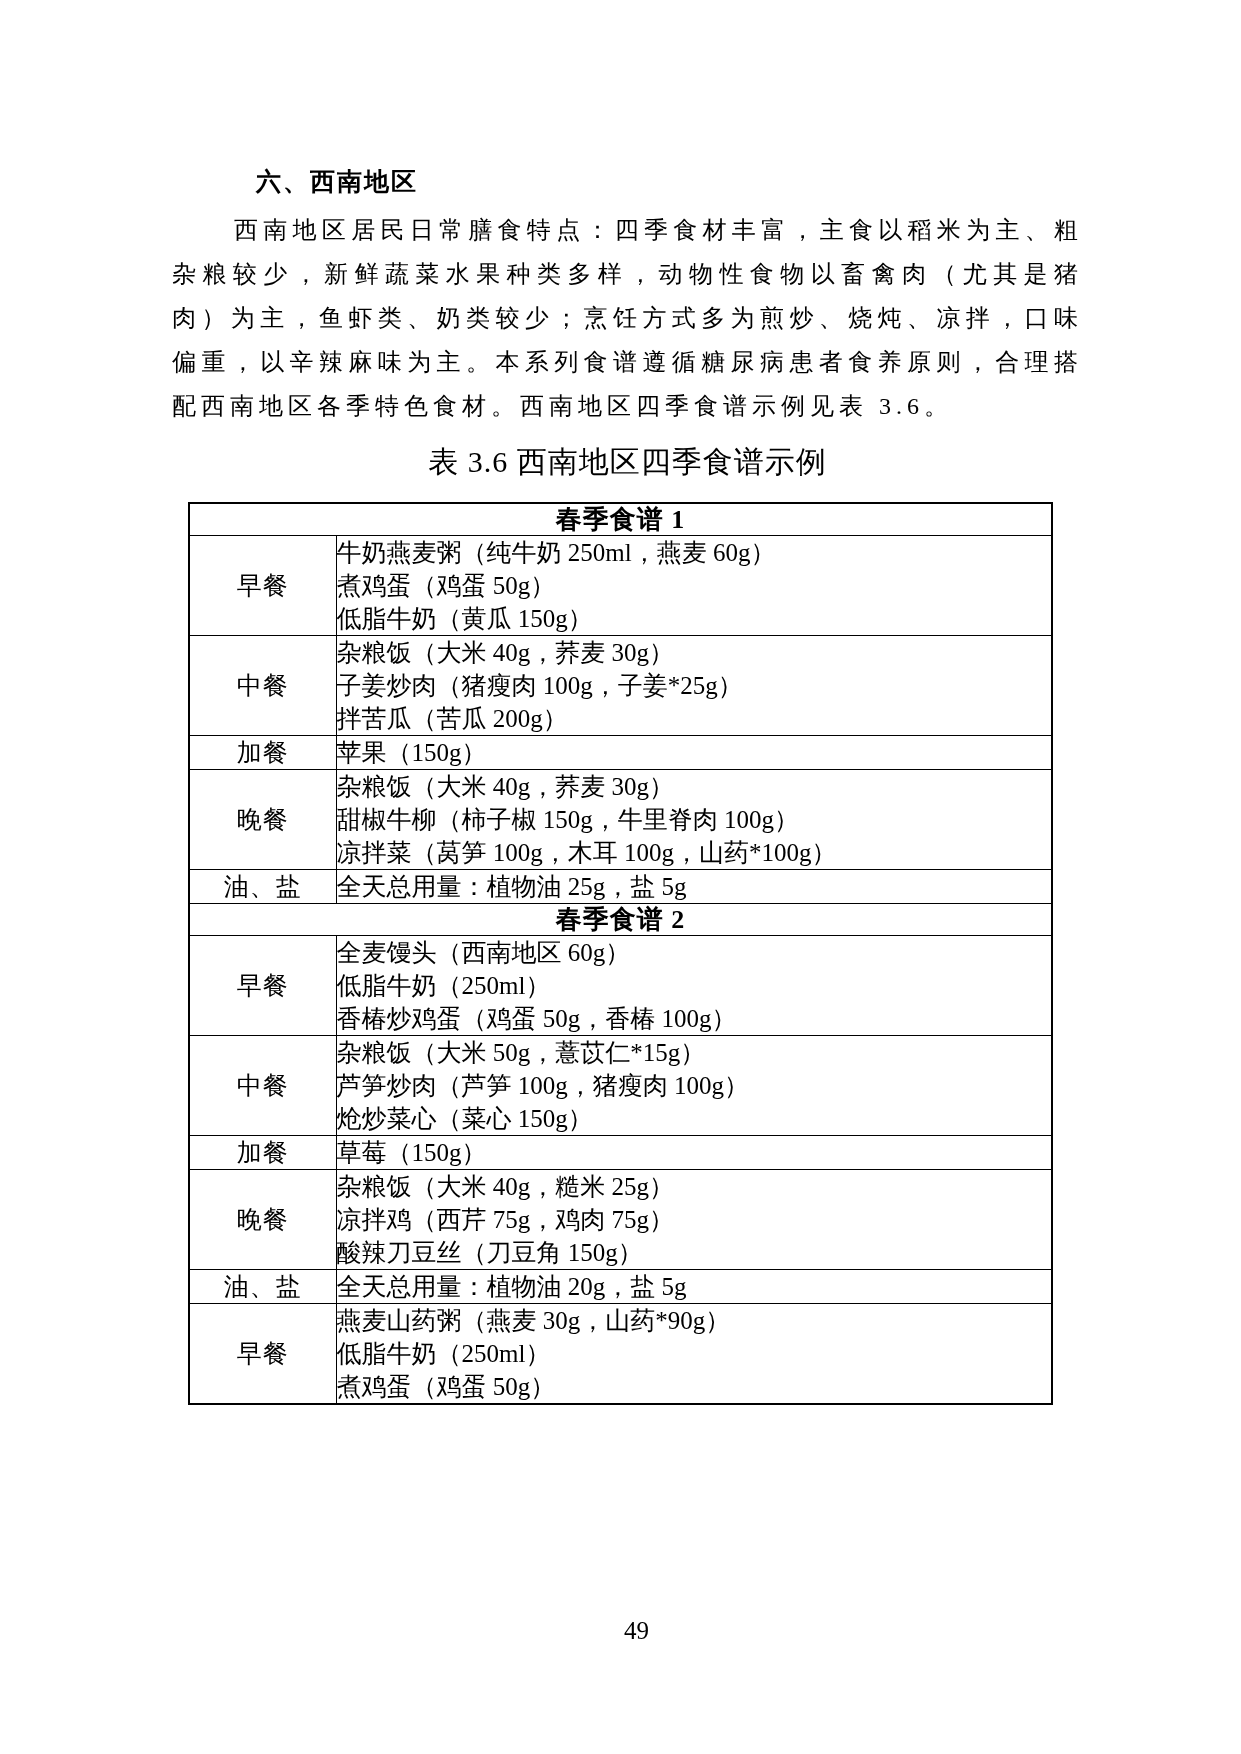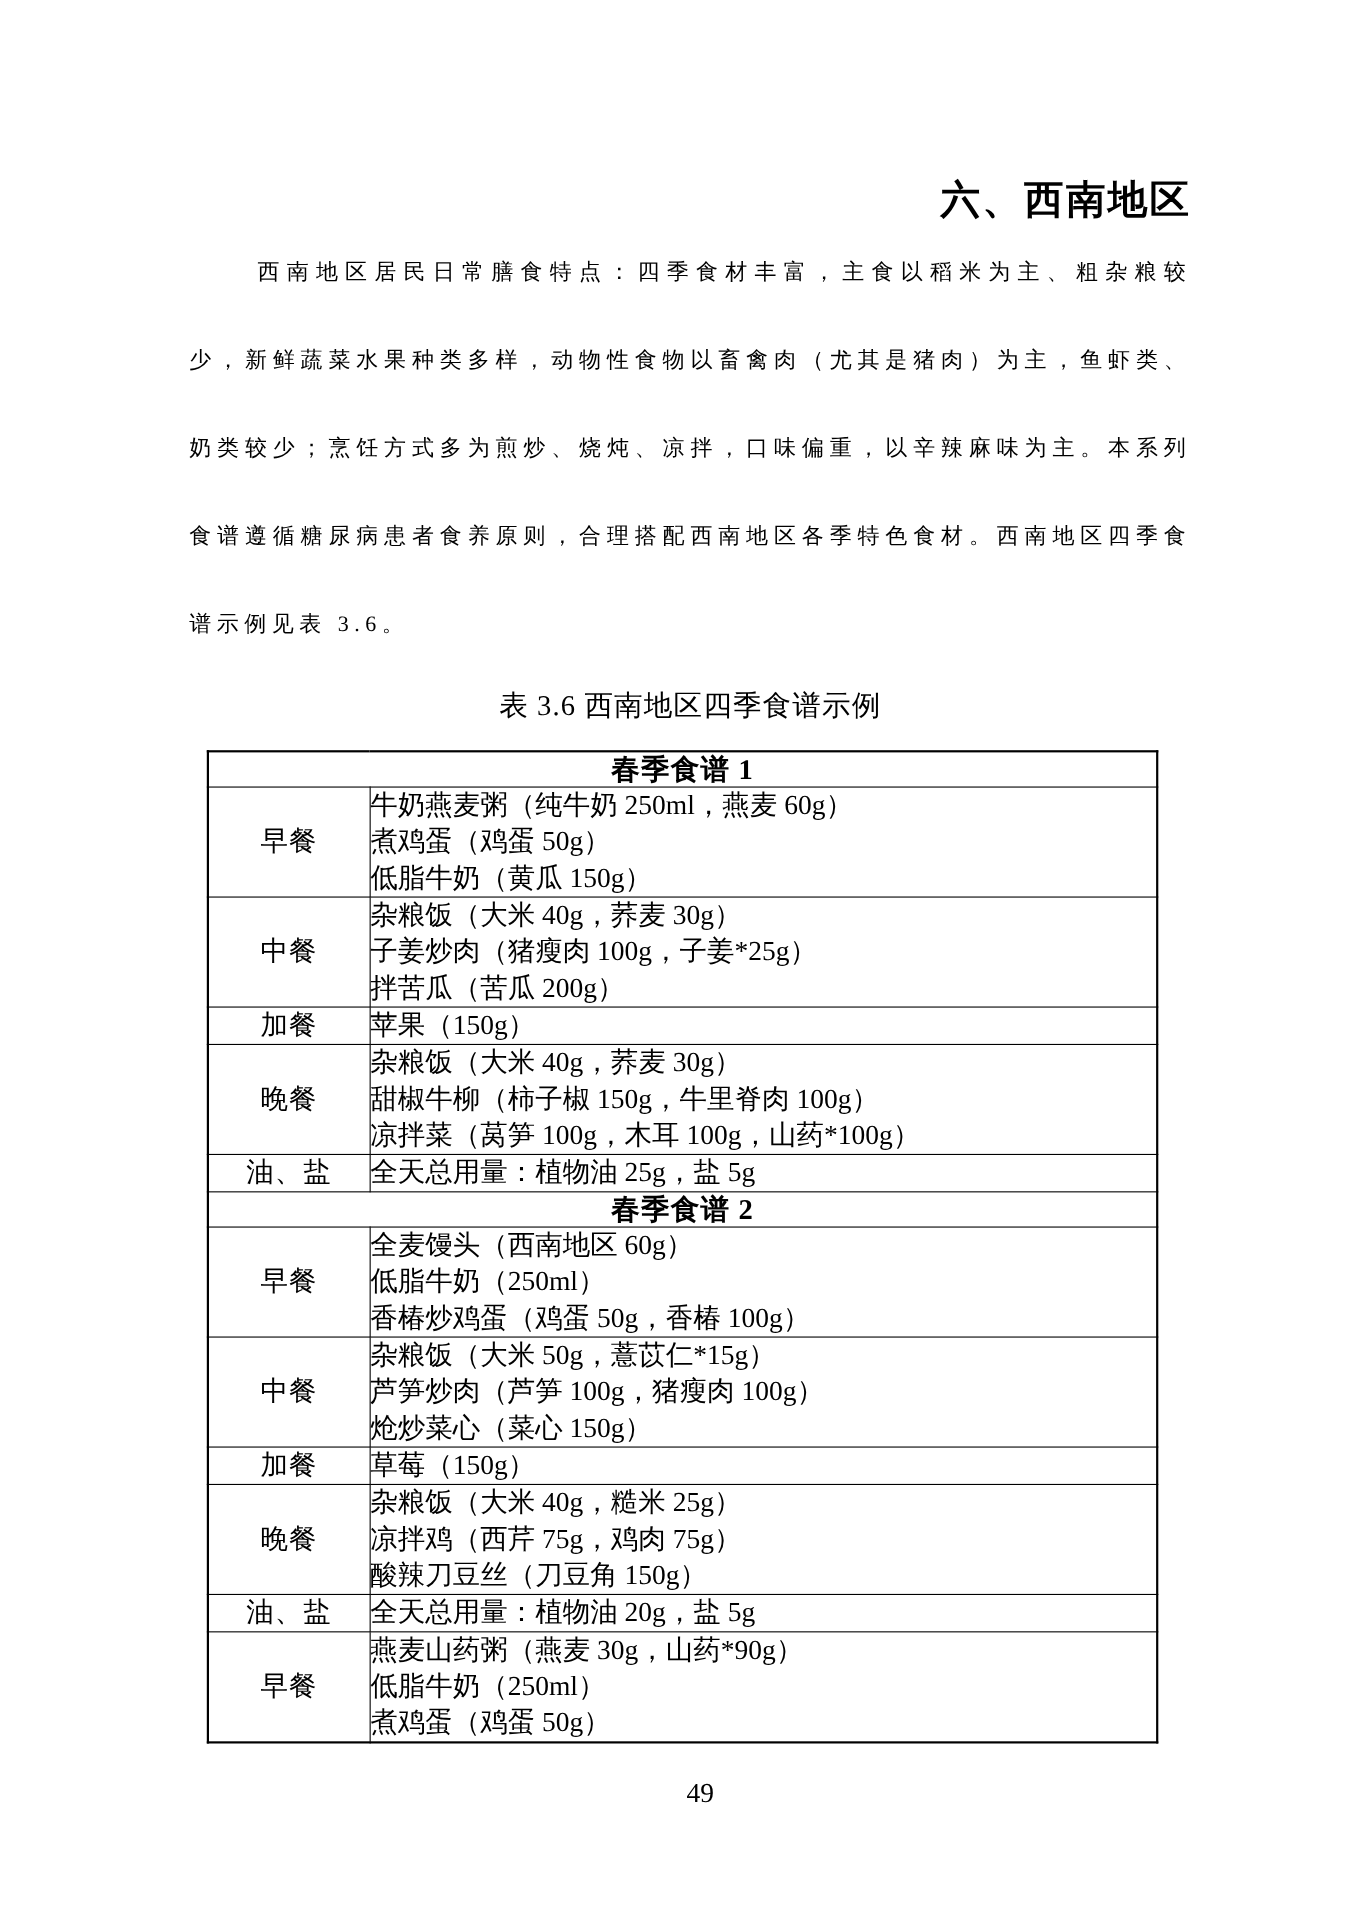--- a/index.html
+++ b/index.html
@@ -19,37 +19,36 @@
   .content {
     position: absolute;
     left: 172px;
     top: 0;
     width: 911px;
     padding-top: 161px;
   }
   .heading {
     font-family: "Liberation Sans", "DejaVu Sans", sans-serif;
     font-weight: 700;
-    font-size: 36px;
+    font-size: 25px;
     line-height: 41px;
     margin: 0 0 0 84px;
     letter-spacing: 2px;
-    text-align: right;
   }
   .paragraph {
     margin: 6px 0 0 0;
-    font-size: 20px;
-    line-height: 80px;
+    font-size: 24px;
+    line-height: 44px;
     letter-spacing: 5px;
     text-align: justify;
     text-indent: 62px;
   }
   .table-caption {
     margin-top: 16px;
-    font-size: 26px;
+    font-size: 30px;
     line-height: 36px;
     text-align: center;
     letter-spacing: 1px;
   }
   table.recipe-table {
     margin: 22px 0 0 16px;
     width: 865px;
     border-collapse: collapse;
     border: 2px solid #000000;
     table-layout: fixed;

